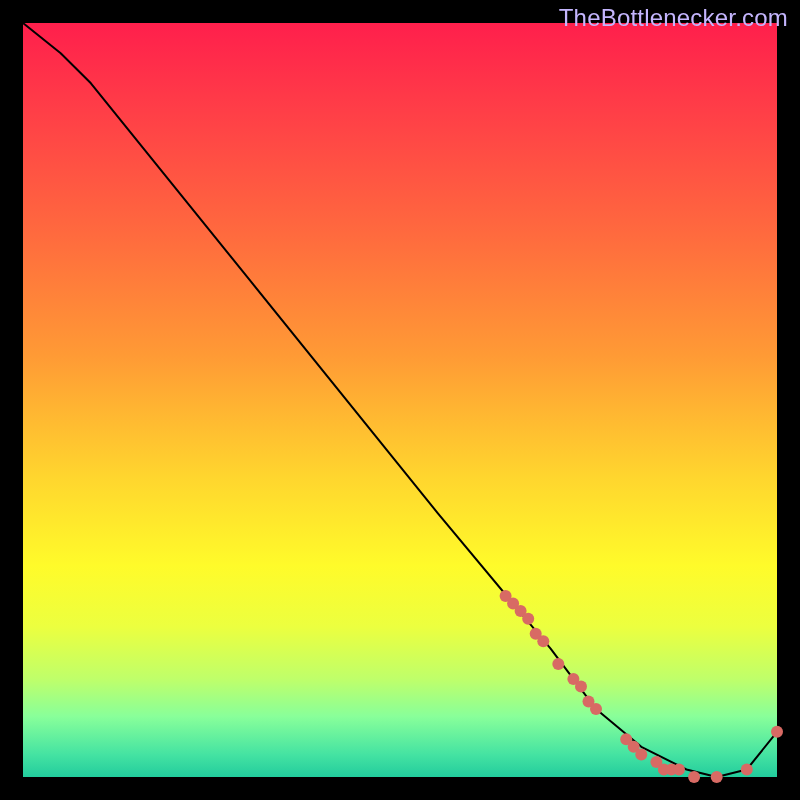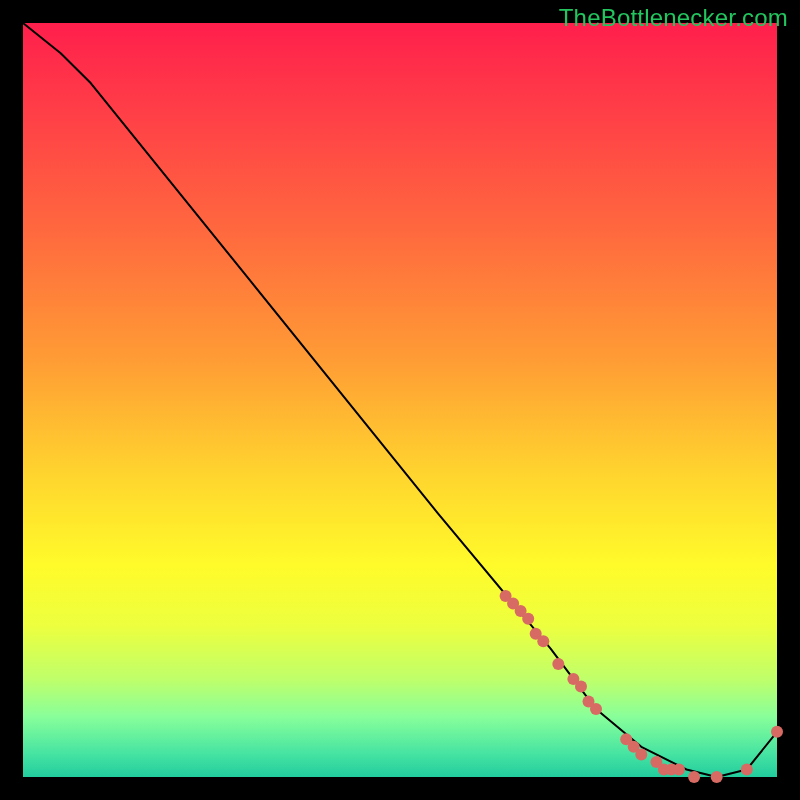--- a/index.html
+++ b/index.html
@@ -13,21 +13,21 @@
   .frame {
     position: relative;
     width: 800px;
     height: 800px;
     background: #000;
   }
   .attribution {
     position: absolute;
     top: 4px;
     right: 12px;
-    color: #22c55e;
+    color: #c4b5fd;
     font-family: Arial, Helvetica, sans-serif;
     font-size: 24px;
     letter-spacing: 0.2px;
     z-index: 10;
   }
   .plot {
     position: absolute;
     left: 23px;
     top: 23px;
     width: 754px;

